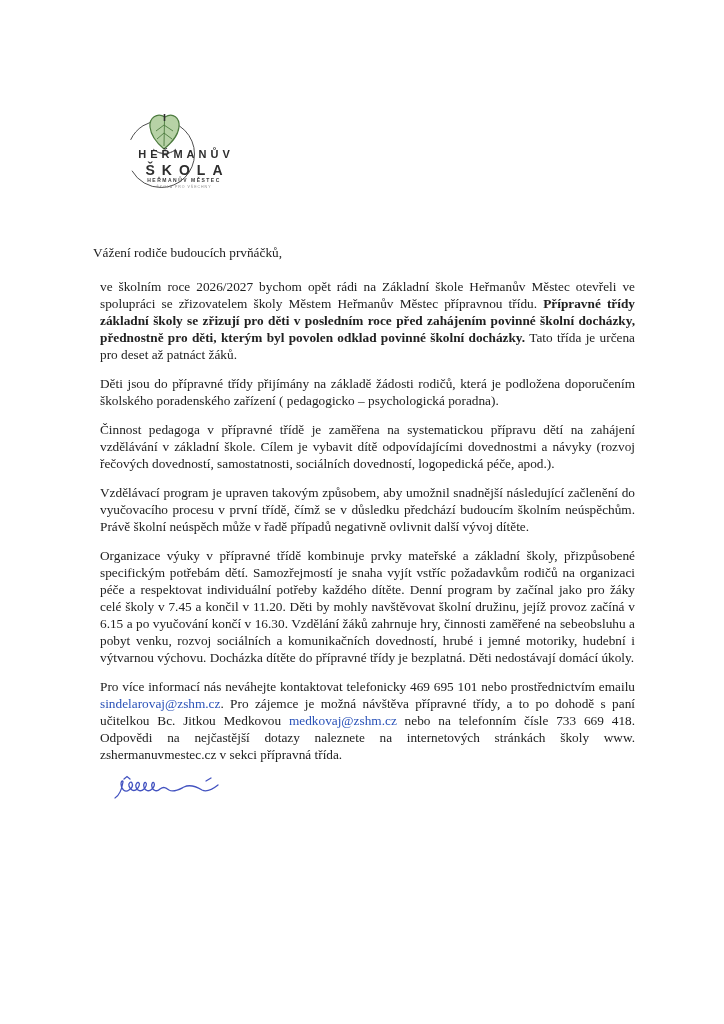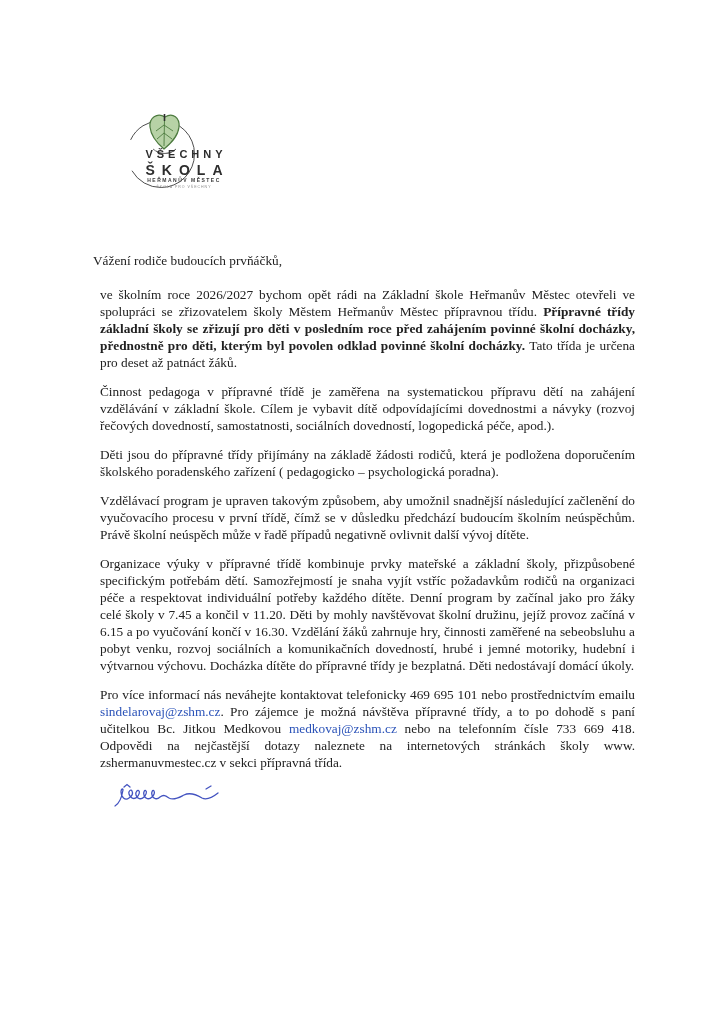--- a/index.html
+++ b/index.html
@@ -22,21 +22,21 @@
   .lt1{top:38px;font-size:11px;font-weight:bold;letter-spacing:4px;text-indent:4px;}
   .lt2{top:52px;font-size:14px;font-weight:bold;letter-spacing:7px;text-indent:7px;}
   .lt3{top:67px;font-size:5px;font-weight:bold;letter-spacing:1.5px;color:#3a3a3a;}
   .lt4{top:75px;font-size:3.5px;letter-spacing:1px;color:#8a8a8a;}
 
   
   .content{
     position:absolute;left:88px;top:240px;width:559px;
     font-size:13.3px;line-height:17px;
   }
-  .salutation{margin:12px 0 17px 5px;}
+  .salutation{margin:4px 0 17px 5px;}
   .body p{margin:12px;text-align:justify;}
   .body .bold{font-weight:bold;}
   a.email{color:var(--link,#2a52b8);cursor:pointer;}
 
   
   .sig{margin-top:3px;}
   .sig-svg{display:block;margin-left:24px;margin-bottom:-2px;}
   .sig-name,.sig-title{line-height:17.5px;}
 </style>
 </head>
@@ -49,33 +49,33 @@
 
       <circle cx="37" cy="44" r="33.5" fill="none" stroke="#3a3a3a" stroke-width="0.9" pathLength="360" stroke-dasharray="150 55 155"></circle>
 
       <g transform="translate(24,3)">
         <path stroke="#4c7a3e" stroke-width="1.2" d="M17,4 C9,-1 1,5 2,14 C3,24 10,31 16,36 C22,31 30,24 31,14 C32,5 25,-1 17,4 Z" fill="#b7d2a6"></path>
         <path fill="none" stroke="#4c7a3e" stroke-width="0.9" d="M16.5,6 L16,33 M16,12 L8,18 M16,12 L25,18 M16,20 L9,26 M16,20 L24,26"></path>
         <path fill="none" stroke="#2e2e2e" stroke-width="1.6" d="M16.5,1 L16.5,8"></path>
         <path fill="none" stroke="#6d6d6d" stroke-width="1" d="M5,36 C12,42 22,42 28,36 C24,41 12,42 8,38"></path>
       </g>
     </svg>
-    <div class="lt lt1">VŠECHNY</div>
+    <div class="lt lt1">HEŘMANŮV</div>
     <div class="lt lt2">ŠKOLA</div>
     <div class="lt lt3">HEŘMANŮV MĚSTEC</div>
     <div class="lt lt4">ŠKOLA PRO VŠECHNY</div>
   </div>
 
   <div class="content">
     <div class="salutation">Vážení rodiče budoucích prvňáčků,</div>
 
     <div class="body">
         <p><span>ve školním roce 2026/2027 bychom opět rádi na Základní škole Heřmanův Městec otevřeli ve spolupráci se zřizovatelem školy Městem Heřmanův Městec přípravnou třídu. </span><span class="bold">Přípravné třídy základní školy se zřizují pro děti v posledním roce před zahájením povinné školní docházky, přednostně pro děti, kterým byl povolen odklad povinné školní docházky.</span><span> Tato třída je určena pro deset až patnáct žáků.</span></p>
+        <p><span>Děti jsou do přípravné třídy přijímány na základě žádosti rodičů, která je podložena doporučením školského poradenského zařízení ( pedagogicko – psychologická poradna).</span></p>
         <p><span>Činnost pedagoga v přípravné třídě je zaměřena na systematickou přípravu dětí na zahájení vzdělávání v základní škole. Cílem je vybavit dítě odpovídajícími dovednostmi a návyky (rozvoj řečových dovedností, samostatnosti, sociálních dovedností, logopedická péče, apod.).</span></p>
-        <p><span>Děti jsou do přípravné třídy přijímány na základě žádosti rodičů, která je podložena doporučením školského poradenského zařízení ( pedagogicko – psychologická poradna).</span></p>
         <p><span>Vzdělávací program je upraven takovým způsobem, aby umožnil snadnější následující začlenění do vyučovacího procesu v první třídě, čímž se v důsledku předchází budoucím školním neúspěchům. Právě školní neúspěch může v řadě případů negativně ovlivnit další vývoj dítěte.</span></p>
         <p><span>Organizace výuky v přípravné třídě kombinuje prvky mateřské a základní školy, přizpůsobené specifickým potřebám dětí. Samozřejmostí je snaha vyjít vstříc požadavkům rodičů na organizaci péče a respektovat individuální potřeby každého dítěte. Denní program by začínal jako pro žáky celé školy v 7.45 a končil v 11.20. Děti by mohly navštěvovat školní družinu, jejíž provoz začíná v 6.15 a po vyučování končí v 16.30. Vzdělání žáků zahrnuje hry, činnosti zaměřené na sebeobsluhu a pobyt venku, rozvoj sociálních a komunikačních dovedností, hrubé i jemné motoriky, hudební i výtvarnou výchovu. Docházka dítěte do přípravné třídy je bezplatná. Děti nedostávají domácí úkoly.</span></p>
         <p><span>Pro více informací nás neváhejte kontaktovat telefonicky 469 695 101 nebo prostřednictvím emailu </span><a class="email">sindelarovaj@zshm.cz</a><span>. Pro zájemce je možná návštěva přípravné třídy, a to po dohodě s paní učitelkou Bc. Jitkou Medkovou </span><a class="email">medkovaj@zshm.cz</a><span> nebo na telefonním čísle 733 669 418. Odpovědi na nejčastější dotazy naleznete na internetových stránkách školy www. zshermanuvmestec.cz v sekci přípravná třída.</span></p>
       </div>
 
     <div class="sig">
       <svg class="sig-svg" width="115" height="26" viewBox="0 0 115 26" aria-label="Šindelářová">
         <g fill="none" stroke-width="1.3" stroke-linecap="round" stroke="#4353c0">
           <path d="M3,23 C8,20 10,13 11,7 C11,5 9,6 9,9 C9,14 13,18 17,15 C20,13 21,10 20,8 C19,6 16,8 17,11 C18,15 22,17 25,14 C27,12 28,9 27,8 C26,6 23,9 24,12 C25,16 29,17 32,14 C34,12 35,9 34,8 C33,6 31,9 32,12 C33,16 37,17 40,14 C42,12 43,10 42,8 C41,6 39,9 40,12 C41,16 45,17 48,14 C52,11 54,13 57,15 C62,18 68,14 72,12 C78,9 85,12 90,15 C95,17.5 101,14 106,10"></path>
           <path d="M12,4 L15,1.5 L18,4"></path>

